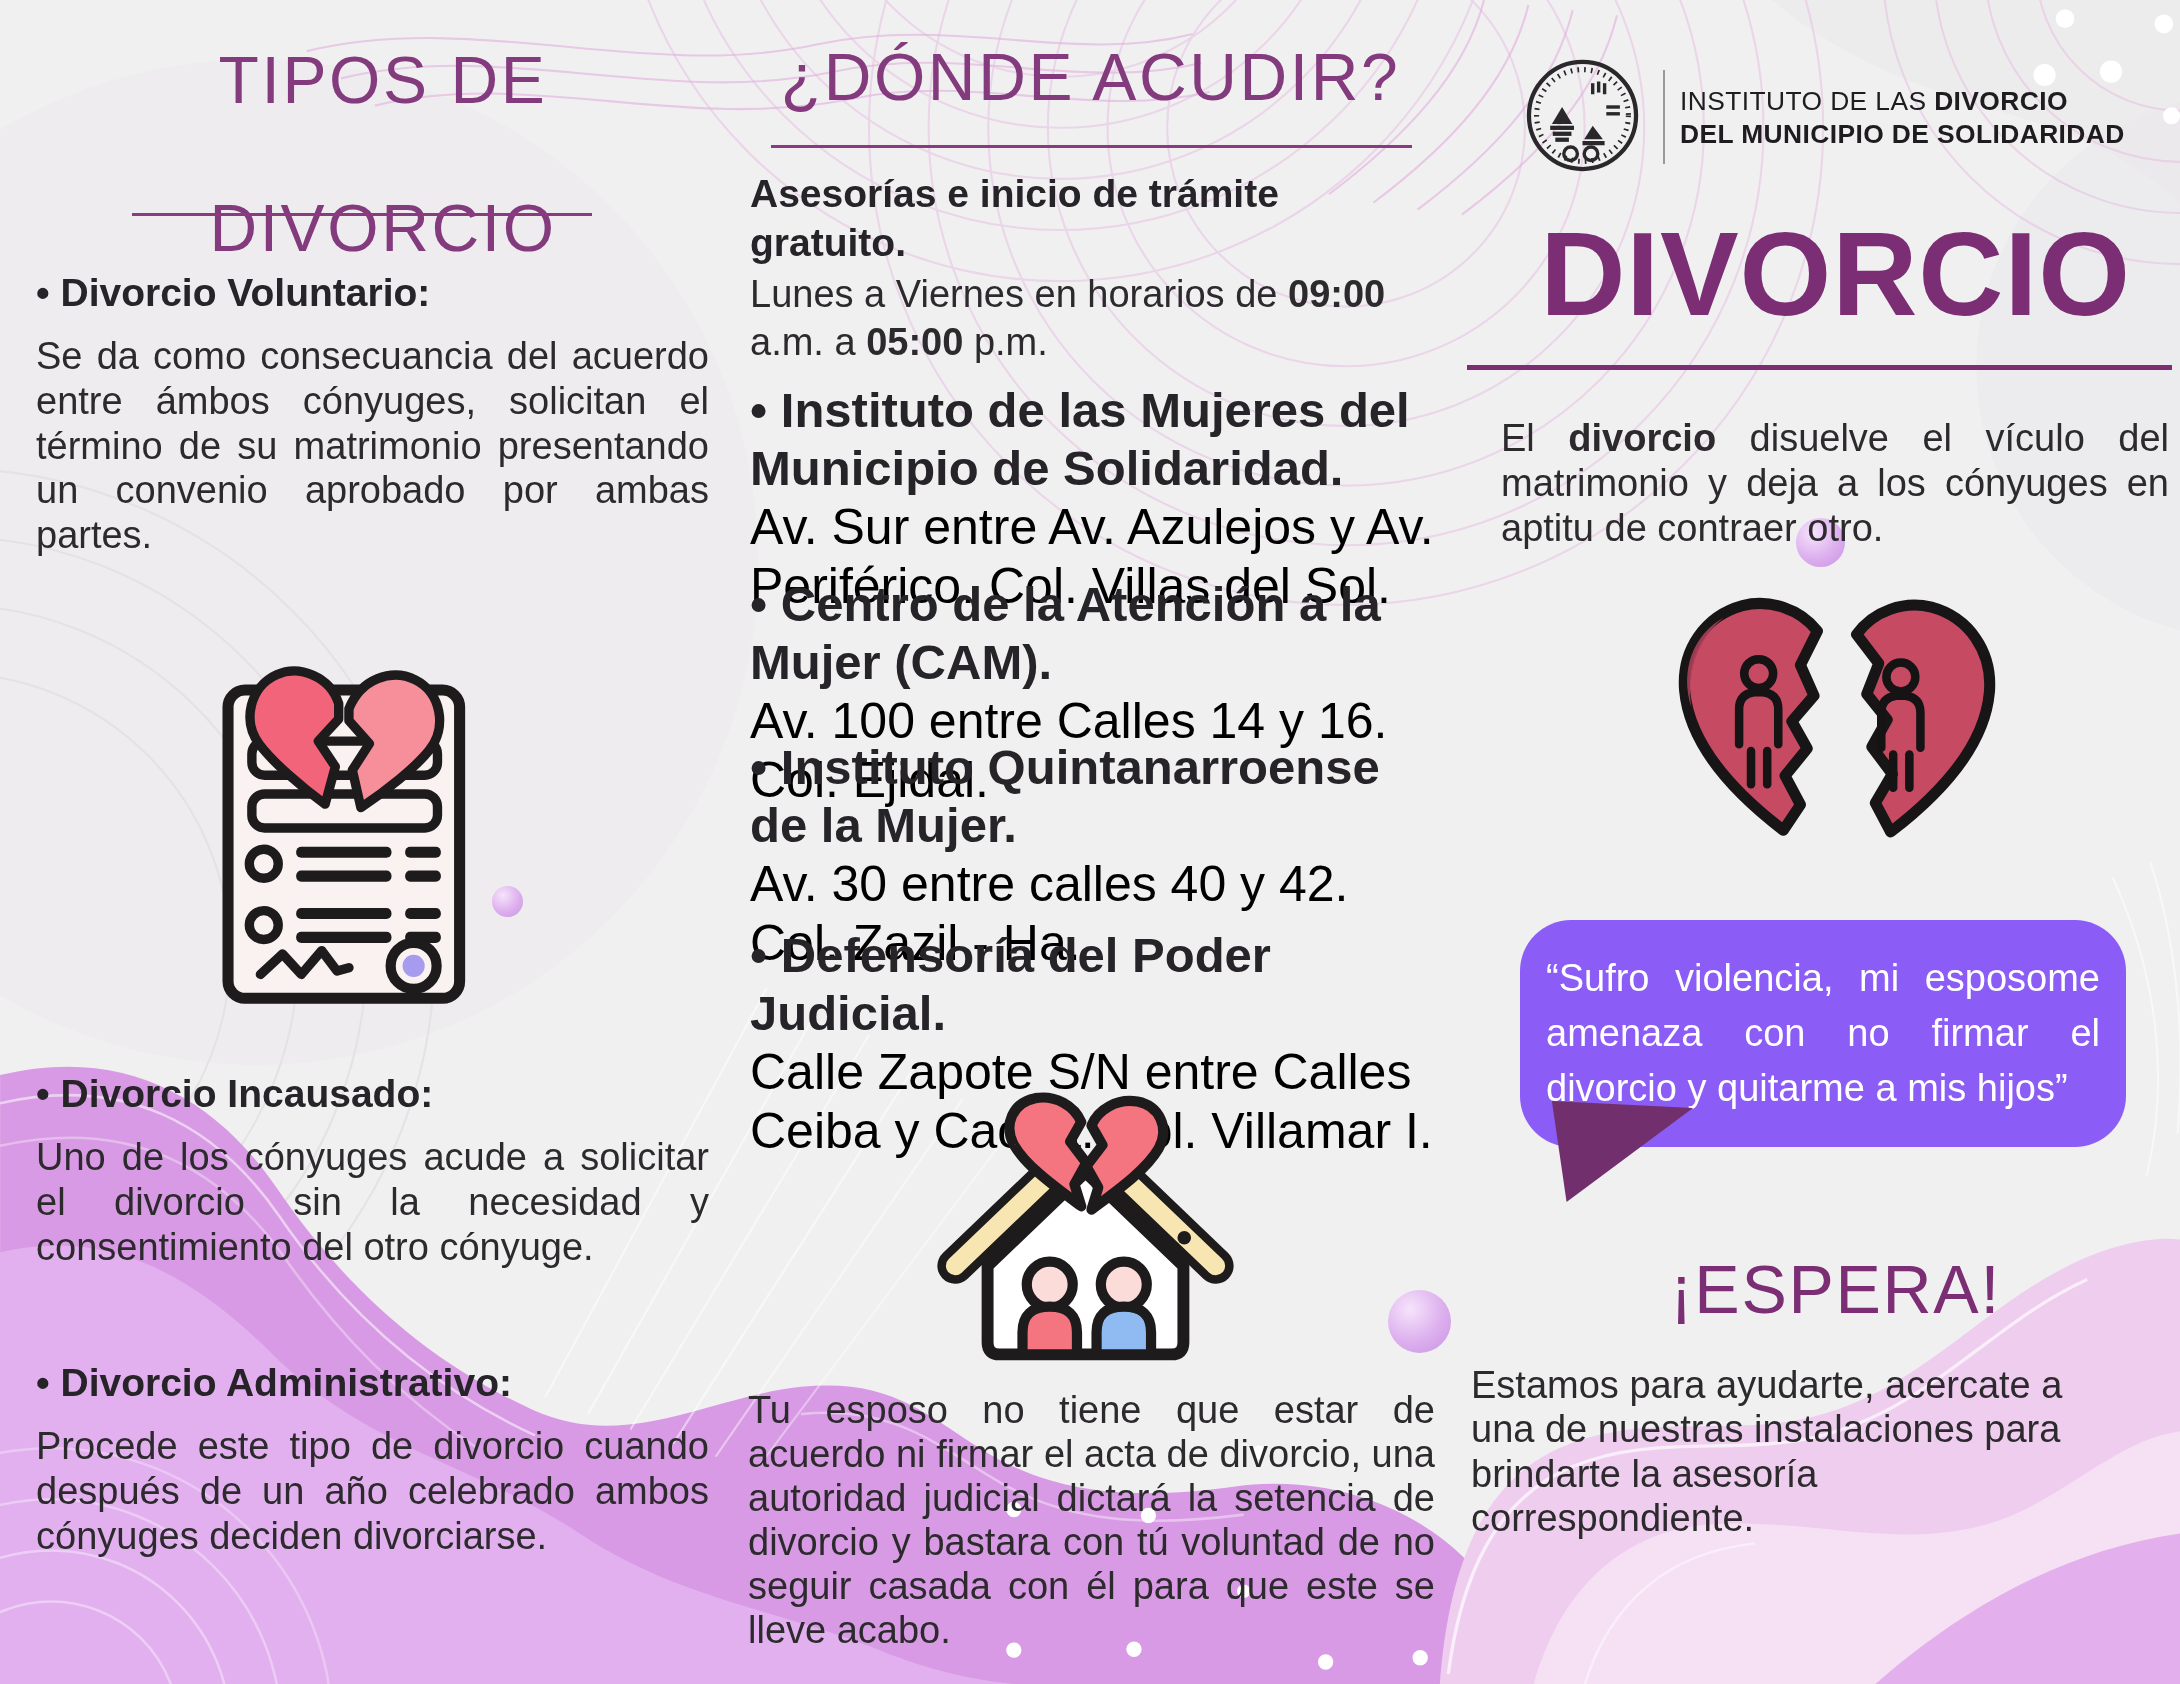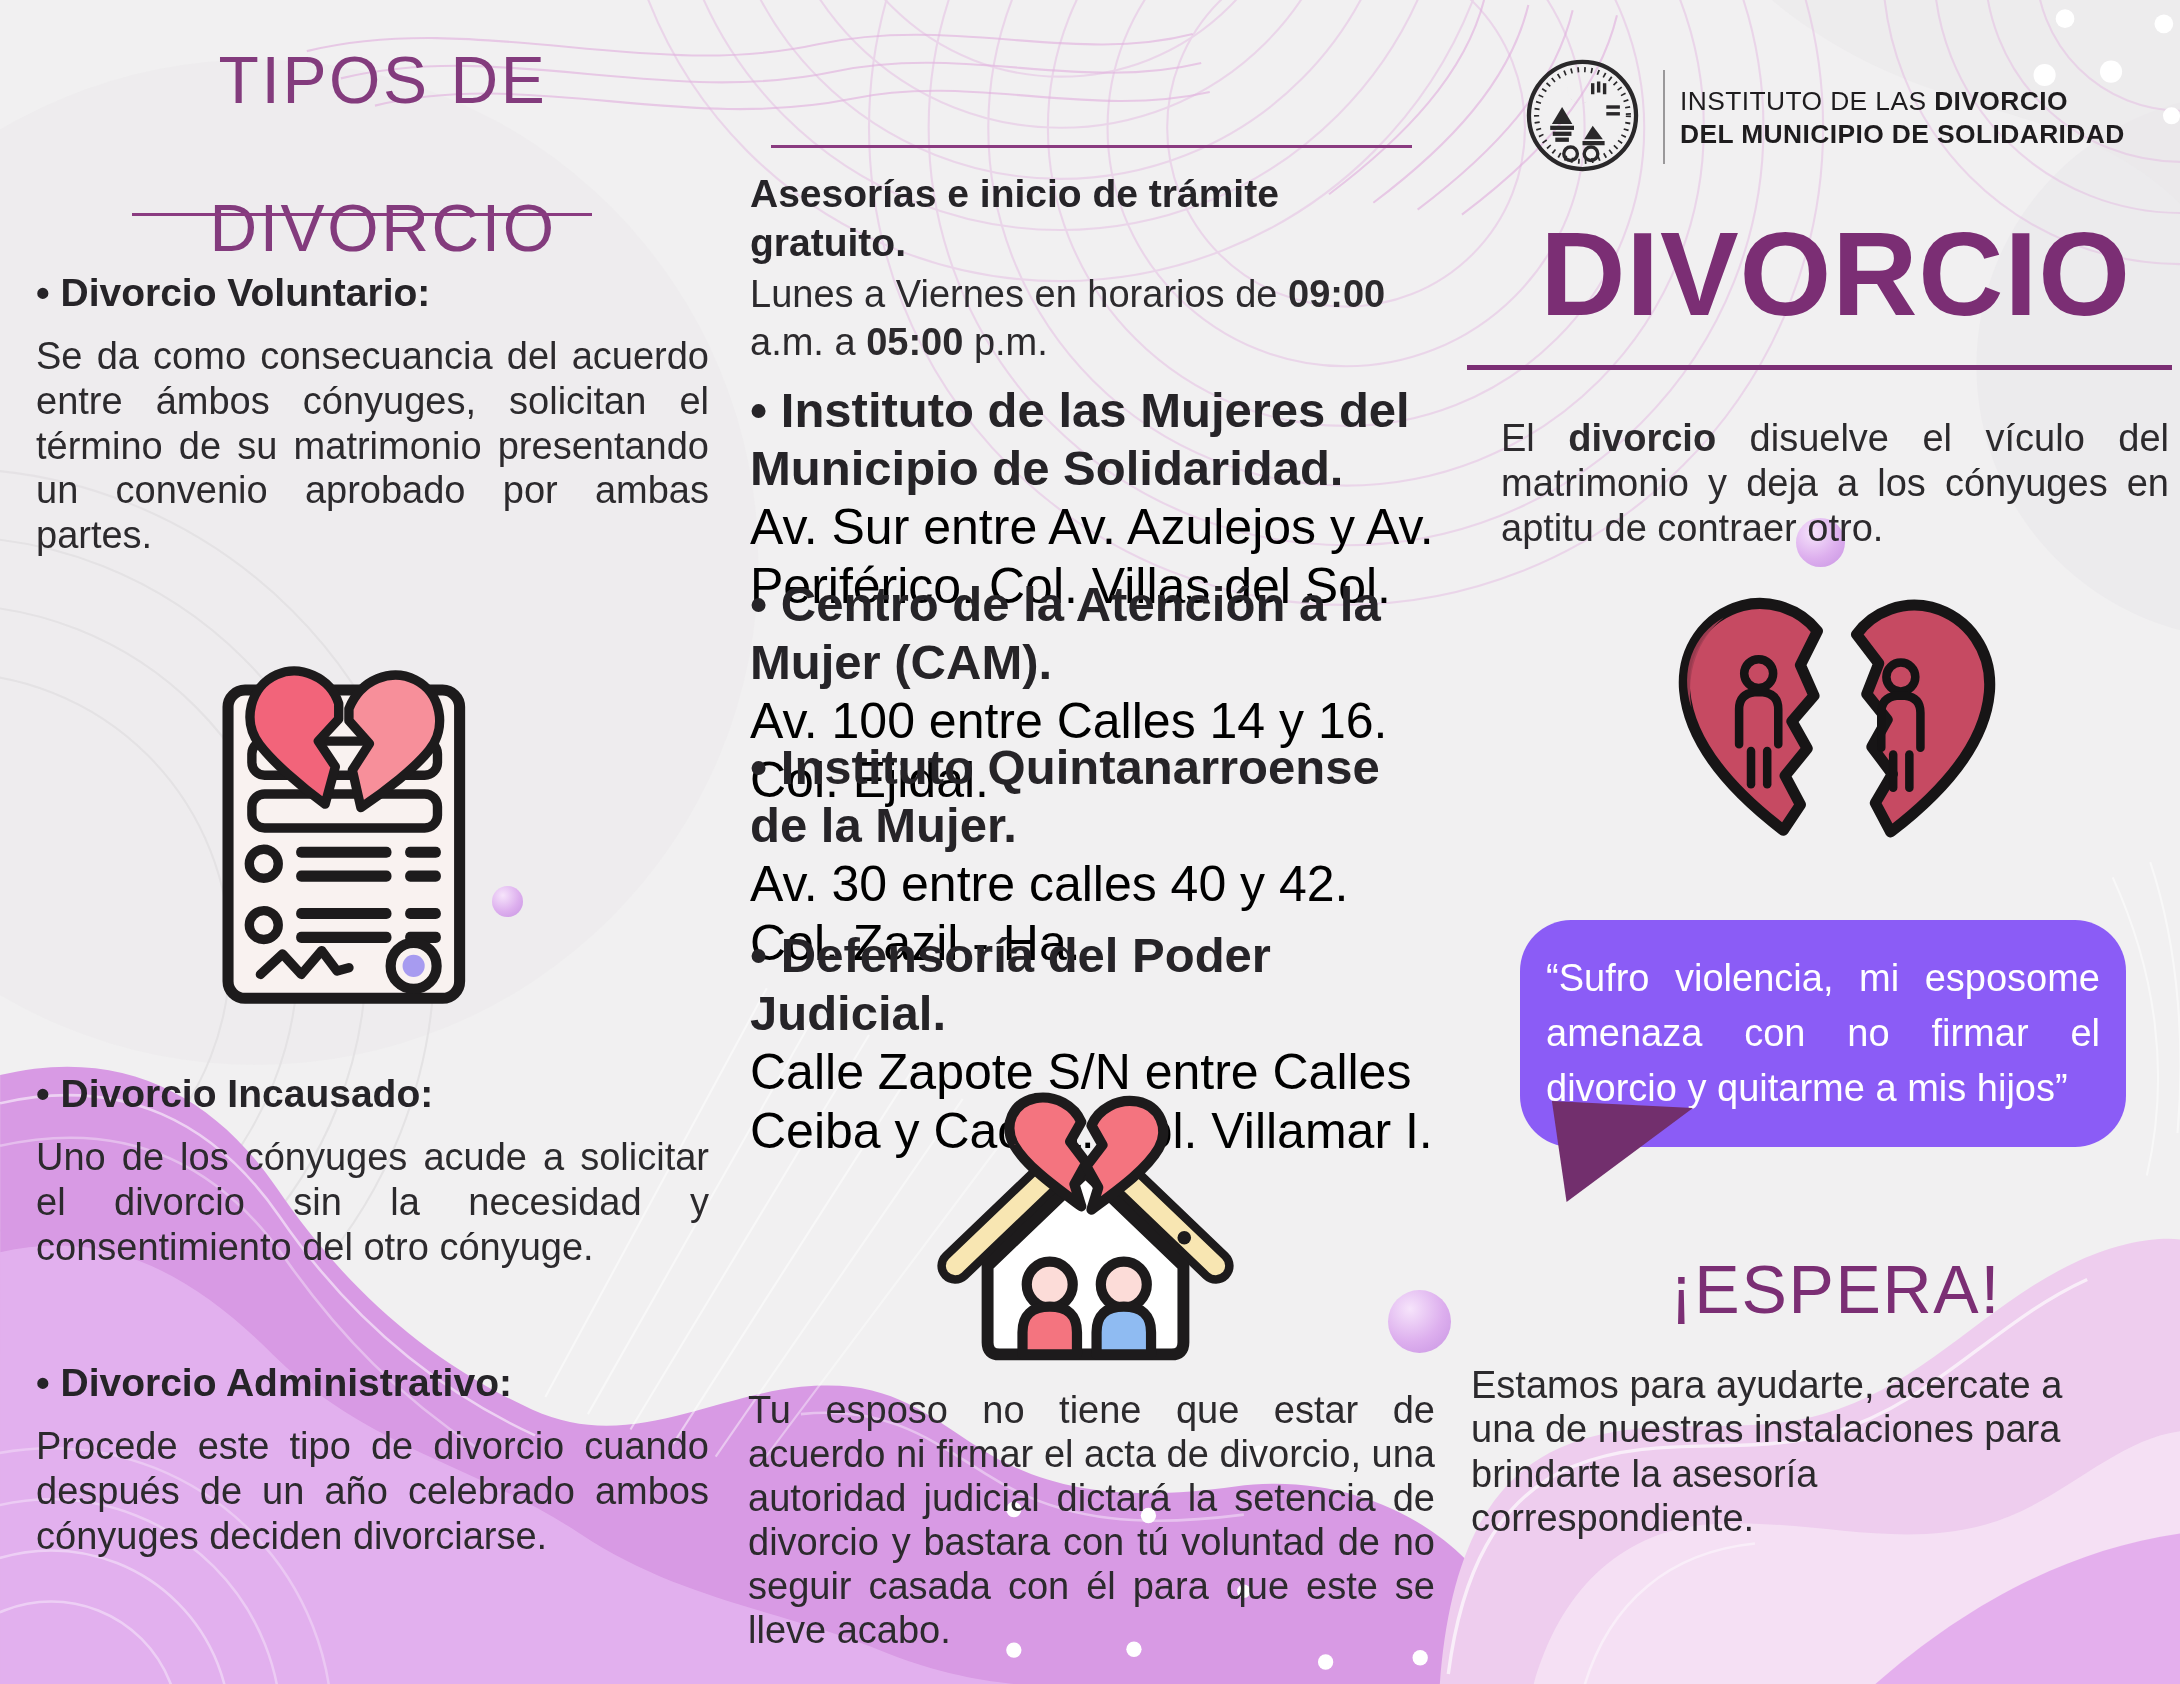--- a/index.html
+++ b/index.html
@@ -170,20 +170,21 @@
     <circle cx="238" cy="392" r="27" fill="#f9f2f0" stroke="#1d1b1c" stroke-width="12"></circle>
     <circle cx="238" cy="392" r="13" fill="#a79bf0"></circle>
   </svg>
 
   <div class="abs sec-h" style="left:36px;top:1072px;width:681px;">• Divorcio Incausado:</div>
   <div class="abs p jus" style="left:36px;top:1135px;width:673px;">Uno de los cónyuges acude a solicitar el divorcio sin la necesidad y consentimiento del otro cónyuge.</div>
 
   <div class="abs sec-h" style="left:36px;top:1361px;width:681px;">• Divorcio Administrativo:</div>
   <div class="abs p jus" style="left:36px;top:1424px;width:673px;">Procede este tipo de divorcio cuando después de un año celebrado ambos cónyuges deciden divorciarse.</div>
 
+  <div class="abs col-title" style="left:750px;top:41px;width:681px;">¿DÓNDE ACUDIR?</div>
   <div class="abs rule" style="left:771px;top:145px;width:641px;"></div>
 
   <div class="abs sec-h" style="left:750px;top:170px;width:681px;line-height:1.25;">Asesorías e inicio de trámite gratuito.</div>
 
   <div class="abs p" style="left:750px;top:271px;width:681px;line-height:1.25;"><span>Lunes a Viernes en horarios de </span><b>09:00</b><span> a.m. a </span><b>05:00</b><span> p.m.</span></div>
 
   <div class="abs" style="left:750px;top:382px;width:687px;">
     <div class="loc-name">• Instituto de las Mujeres del Municipio de Solidaridad.</div>
     <div class="loc-addr">Av. Sur entre Av. Azulejos y Av. Periférico. Col. Villas del Sol.</div>
   </div>

